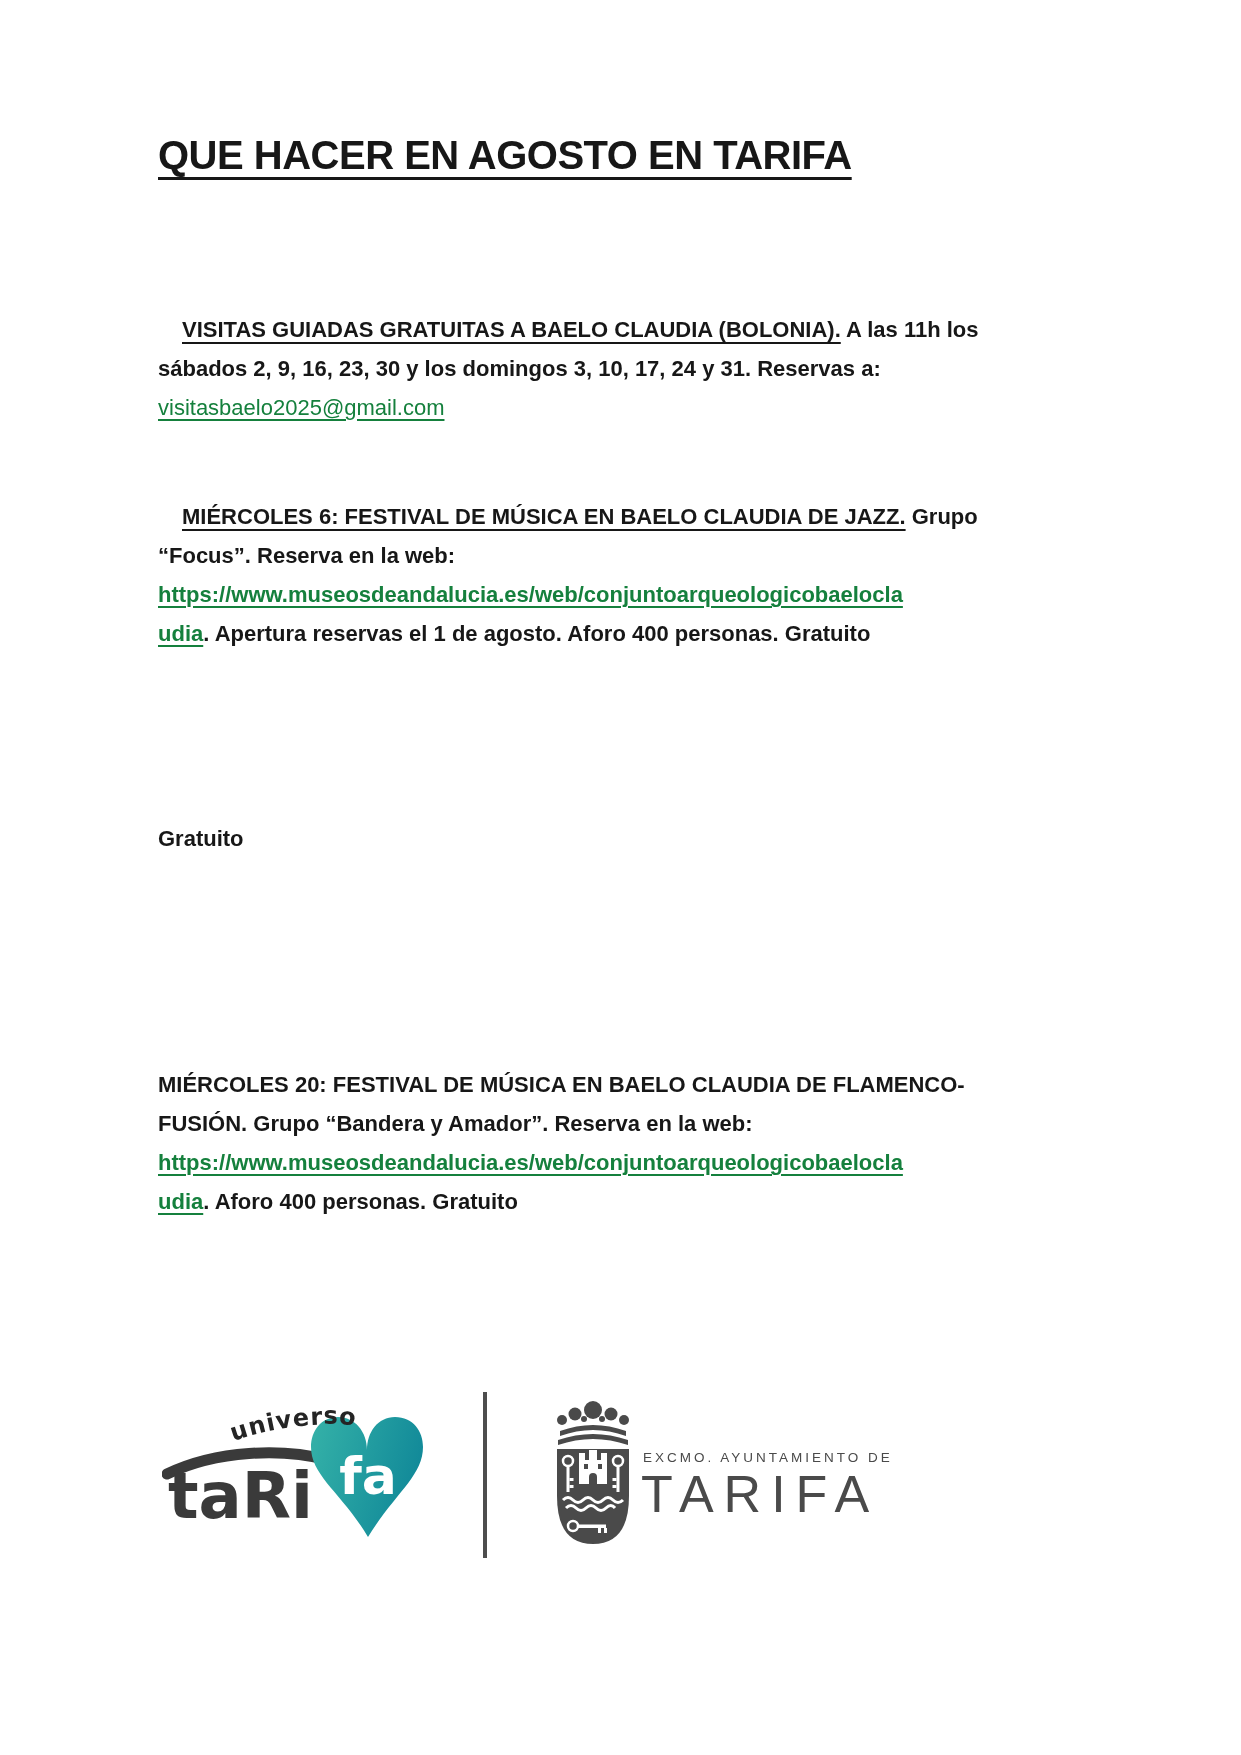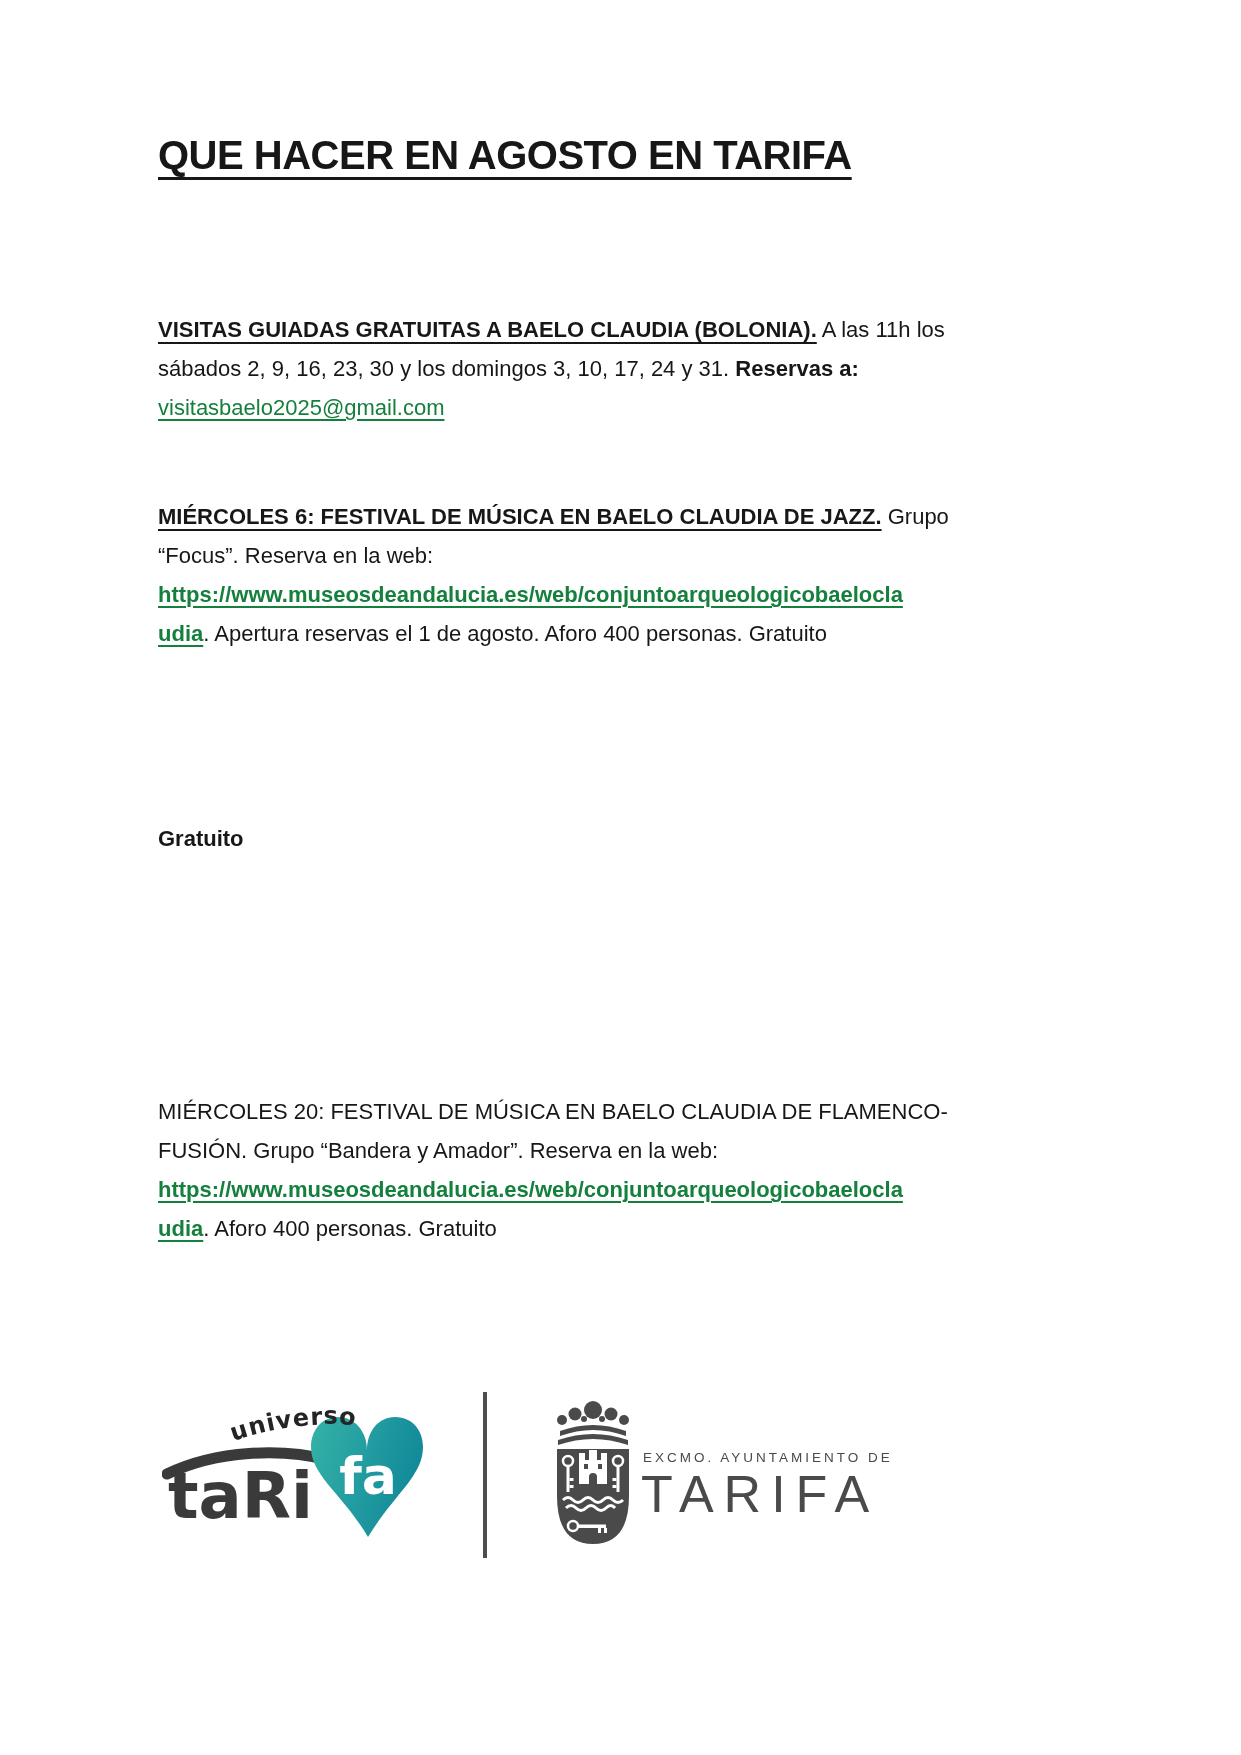--- a/index.html
+++ b/index.html
@@ -11,22 +11,22 @@
     position:absolute;left:158px;top:133px;
     font-size:40px;font-weight:bold;letter-spacing:-0.5px;
     text-decoration:underline;text-decoration-thickness:3px;text-underline-offset:8px;
     white-space:nowrap;
   }
   .para{
     position:absolute;left:158px;width:945px;
     font-size:22px;line-height:39px;
   }
   .line{white-space:nowrap;}
-  .seg-hu{font-weight:bold;text-decoration:underline;text-decoration-thickness:2px;text-underline-offset:5px;}
-  .seg-b{font-weight:normal;}
+  .seg-hu{font-weight:bold;text-decoration:underline;text-decoration-thickness:2px;text-underline-offset:5px;margin-left:24px;}
+  .seg-b{font-weight:bold;}
   .seg-r{font-weight:bold;}
   a.lnk{color:#15803d;text-decoration:underline;text-decoration-thickness:2px;text-underline-offset:4px;cursor:pointer;}
   a.lnk-b{font-weight:bold;}
   .divider{position:absolute;left:483px;top:1392px;width:4px;height:166px;background:#4d4d4d;}
   .logo-left{position:absolute;left:162px;top:1396px;}
   .logo-right{position:absolute;left:551px;top:1398px;}
 </style>
 </head>
 <body>
 
@@ -62,21 +62,21 @@
   </div>
 
 
   <div class="para" style="top:819px">
     <div class="line">
       <span class="seg-r">Gratuito</span>
     </div>
   </div>
 
 
-  <div class="para" style="top:1092px">
+  <div class="para" style="top:1065px">
     <div class="line">
       <span class="seg-b">MIÉRCOLES 20: FESTIVAL DE MÚSICA EN BAELO CLAUDIA DE FLAMENCO-</span>
     </div>
     <div class="line">
       <span class="seg-b">FUSIÓN. Grupo “Bandera y Amador”. Reserva en la web:</span>
     </div>
     <div class="line">
       <a class="lnk lnk-b" href="#">https://www.museosdeandalucia.es/web/conjuntoarqueologicobaelocla</a>
     </div>
     <div class="line">

